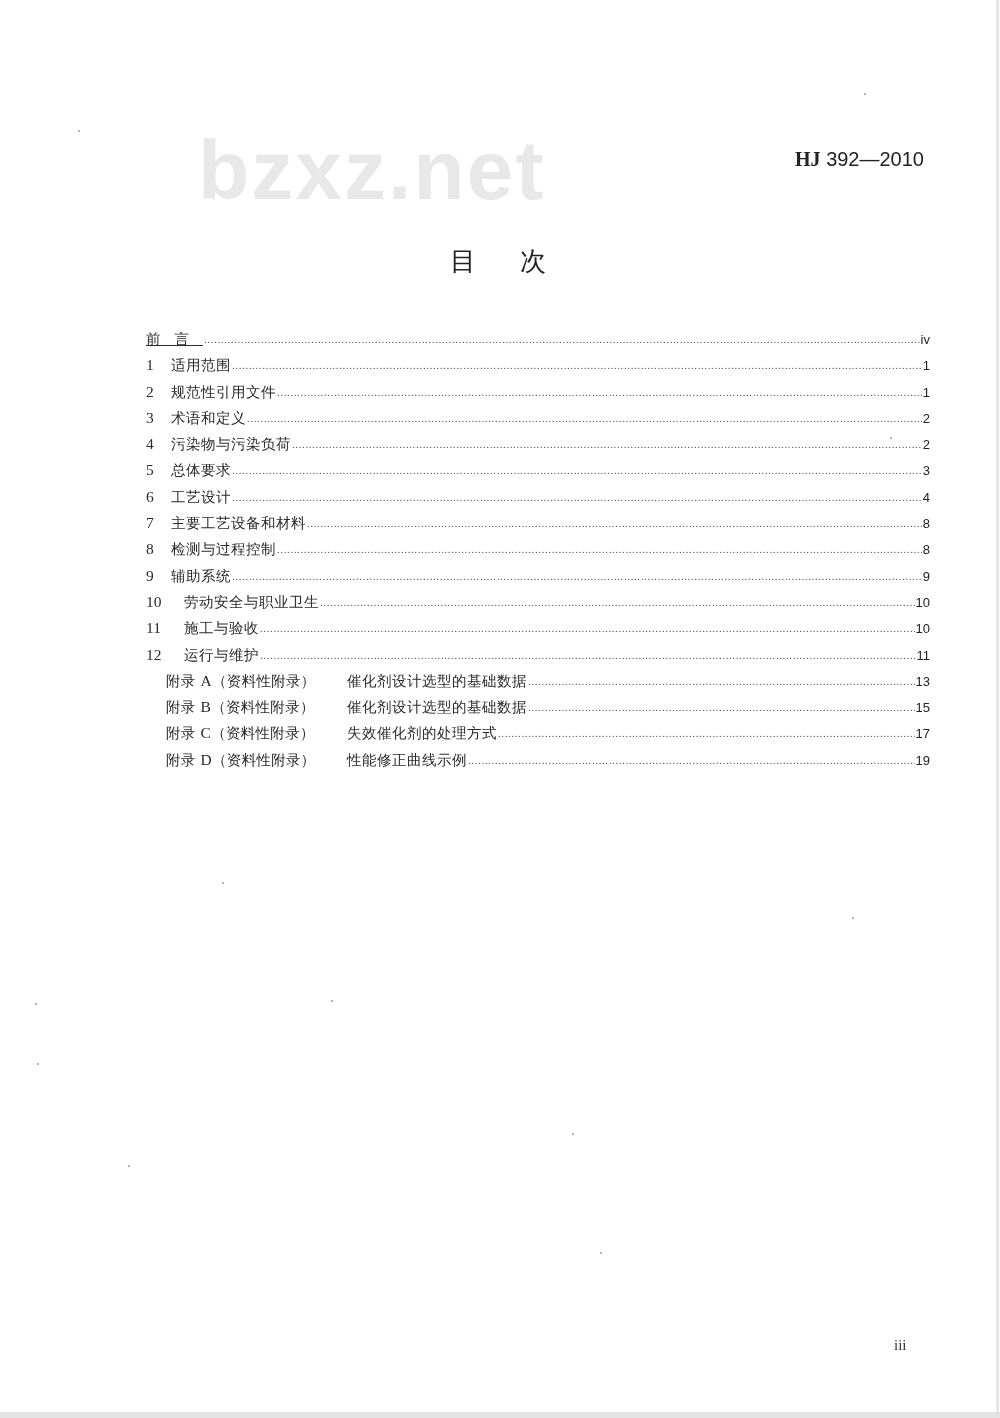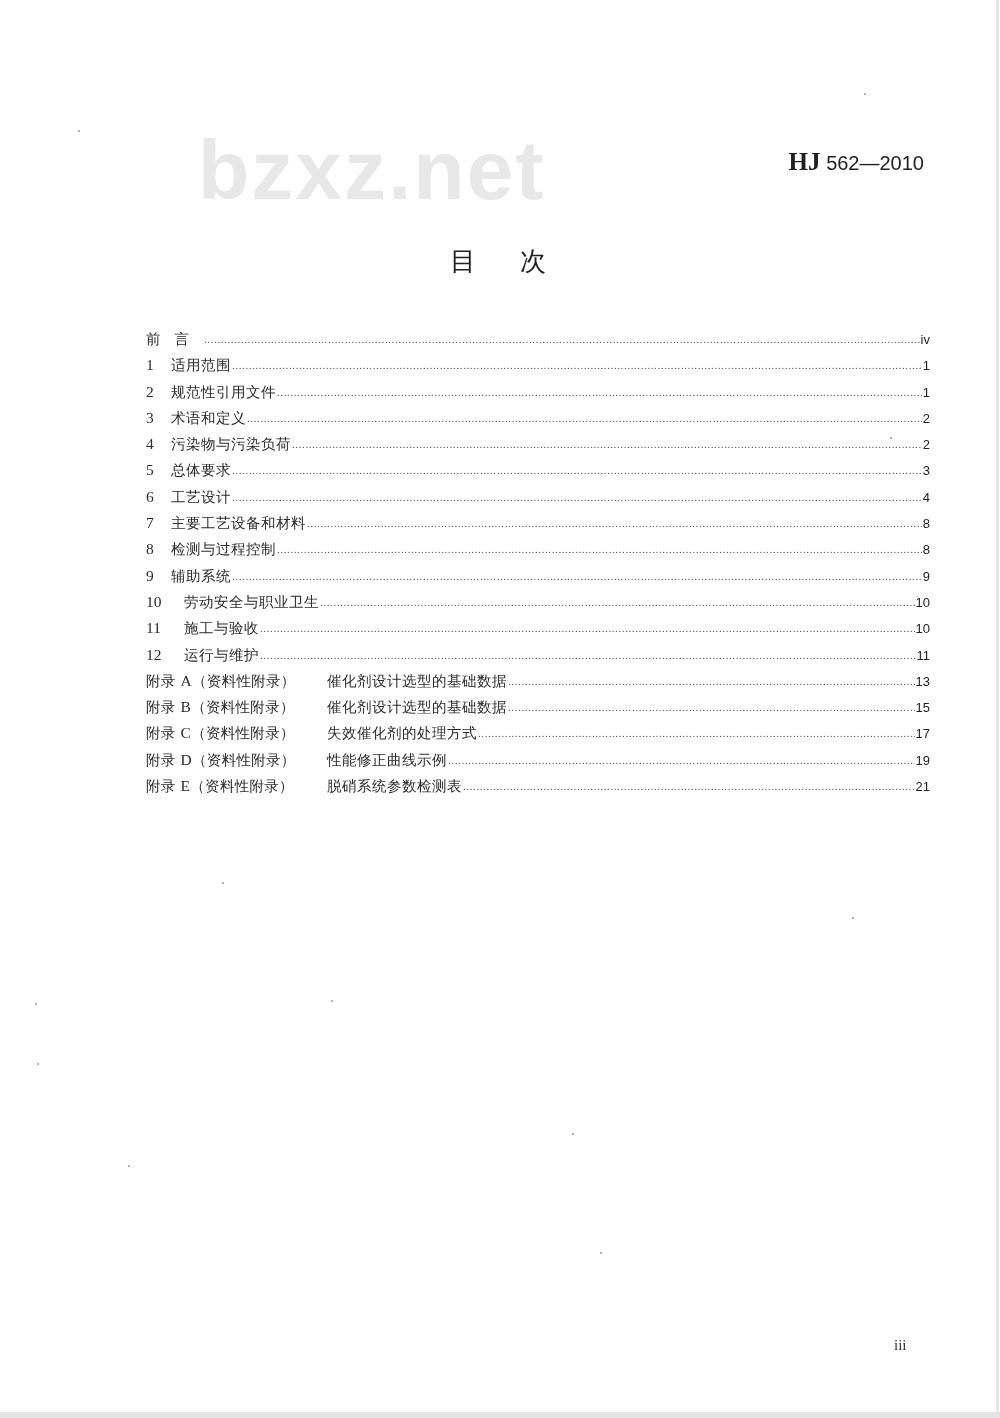--- a/index.html
+++ b/index.html
@@ -45,21 +45,21 @@
       right: 72px;
       top: 148px;
       font-family: "Liberation Sans", "DejaVu Sans", sans-serif;
       font-size: 20px;
       color: #222;
       letter-spacing: 0px;
     }
     .std-code .hj {
       font-family: "Liberation Serif", "DejaVu Serif", serif;
       font-weight: bold;
-      font-size: 25px;
+      font-size: 20px;
     }
     .toc-title {
       position: absolute;
       left: 0; width: 1000px;
       top: 244px;
       text-align: center;
       font-family: "DejaVu Sans", sans-serif;
       font-size: 26px;
       color: #222;
       letter-spacing: 44px;
@@ -87,27 +87,29 @@
     }
     .toc-num.w1 { width: 25px; }
     .toc-num.w2 { width: 38px; }
     .toc-label {
       font-family: "DejaVu Sans", sans-serif;
       font-size: 14.5px;
       letter-spacing: 0.5px;
     }
     .toc-label.preface {
       letter-spacing: 14px;
+      text-decoration: underline;
     }
     .appx-prefix {
       font-family: "DejaVu Sans", sans-serif;
       font-size: 14.5px;
       display: inline-block;
       width: 181px;
       letter-spacing: 0.3px;
+      margin-left: 20px;
     }
     .appx-prefix .letter {
       font-family: "Liberation Serif", "DejaVu Serif", serif;
       font-size: 15.5px;
     }
     .dots {
       flex: 1;
       overflow: hidden;
       margin: 0 1px;
       font-family: "Liberation Serif", serif;
@@ -144,21 +146,21 @@
   </style>
 </head>
 <body>
 
 <div class="page">
 
   <div class="watermark">bzxz.net</div>
 
   <div class="std-code">
     <span class="hj">HJ</span>
-    <span>562—2010</span>
+    <span>392—2010</span>
   </div>
 
   <div class="toc-title">
     <span>目</span><span>次</span>
   </div>
 
   <div class="toc">
 
     <div class="toc-row">
       <span class="toc-label preface">前言</span>
@@ -271,26 +273,20 @@
       <span class="toc-page">17</span>
     </div>
 
     <div class="toc-row">
       <span class="appx-prefix"><span>附录</span> <span class="letter">D</span><span>（资料性附录）</span></span>
       <span class="toc-label">性能修正曲线示例</span>
       <span class="dots"></span>
       <span class="toc-page">19</span>
     </div>
 
-    <div class="toc-row">
-      <span class="appx-prefix"><span>附录</span> <span class="letter">E</span><span>（资料性附录）</span></span>
-      <span class="toc-label">脱硝系统参数检测表</span>
-      <span class="dots"></span>
-      <span class="toc-page">21</span>
-    </div>
 
   </div>
 
   <div class="page-number">iii</div>
 
   <div class="speck" style="left:78px;top:130px;"></div>
   <div class="speck" style="left:864px;top:93px;"></div>
   <div class="speck" style="left:222px;top:882px;"></div>
   <div class="speck" style="left:852px;top:917px;"></div>
   <div class="speck" style="left:35px;top:1003px;"></div>

